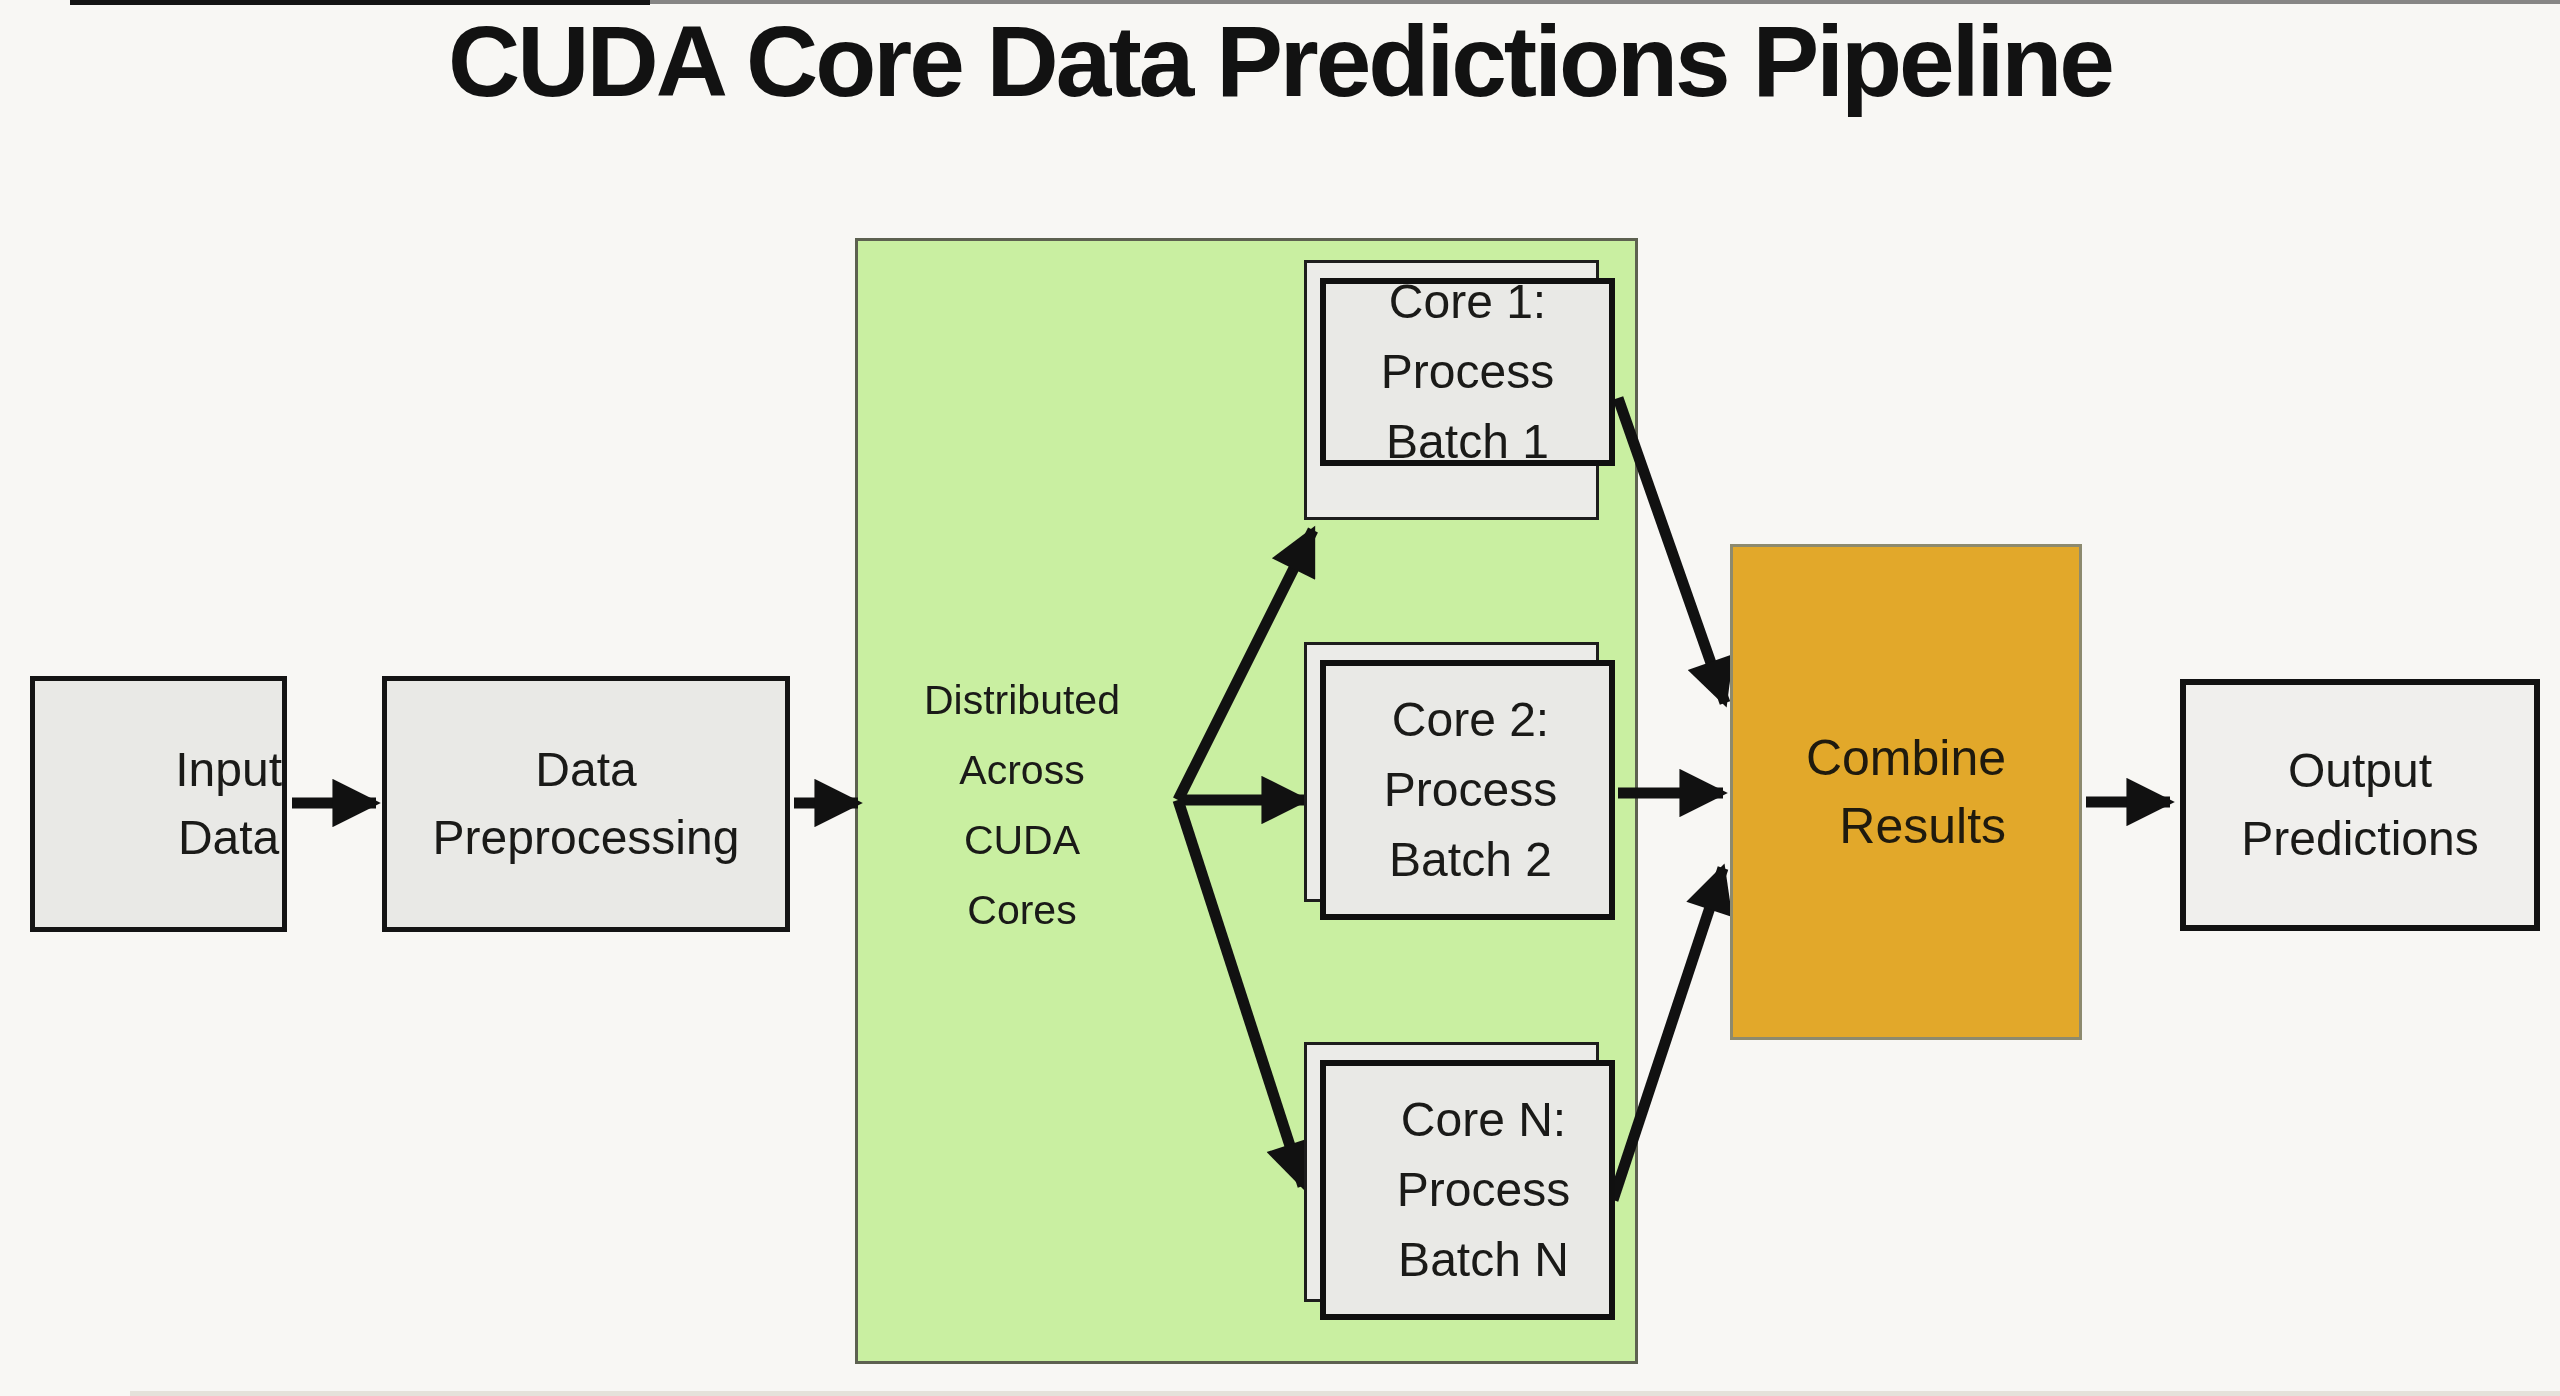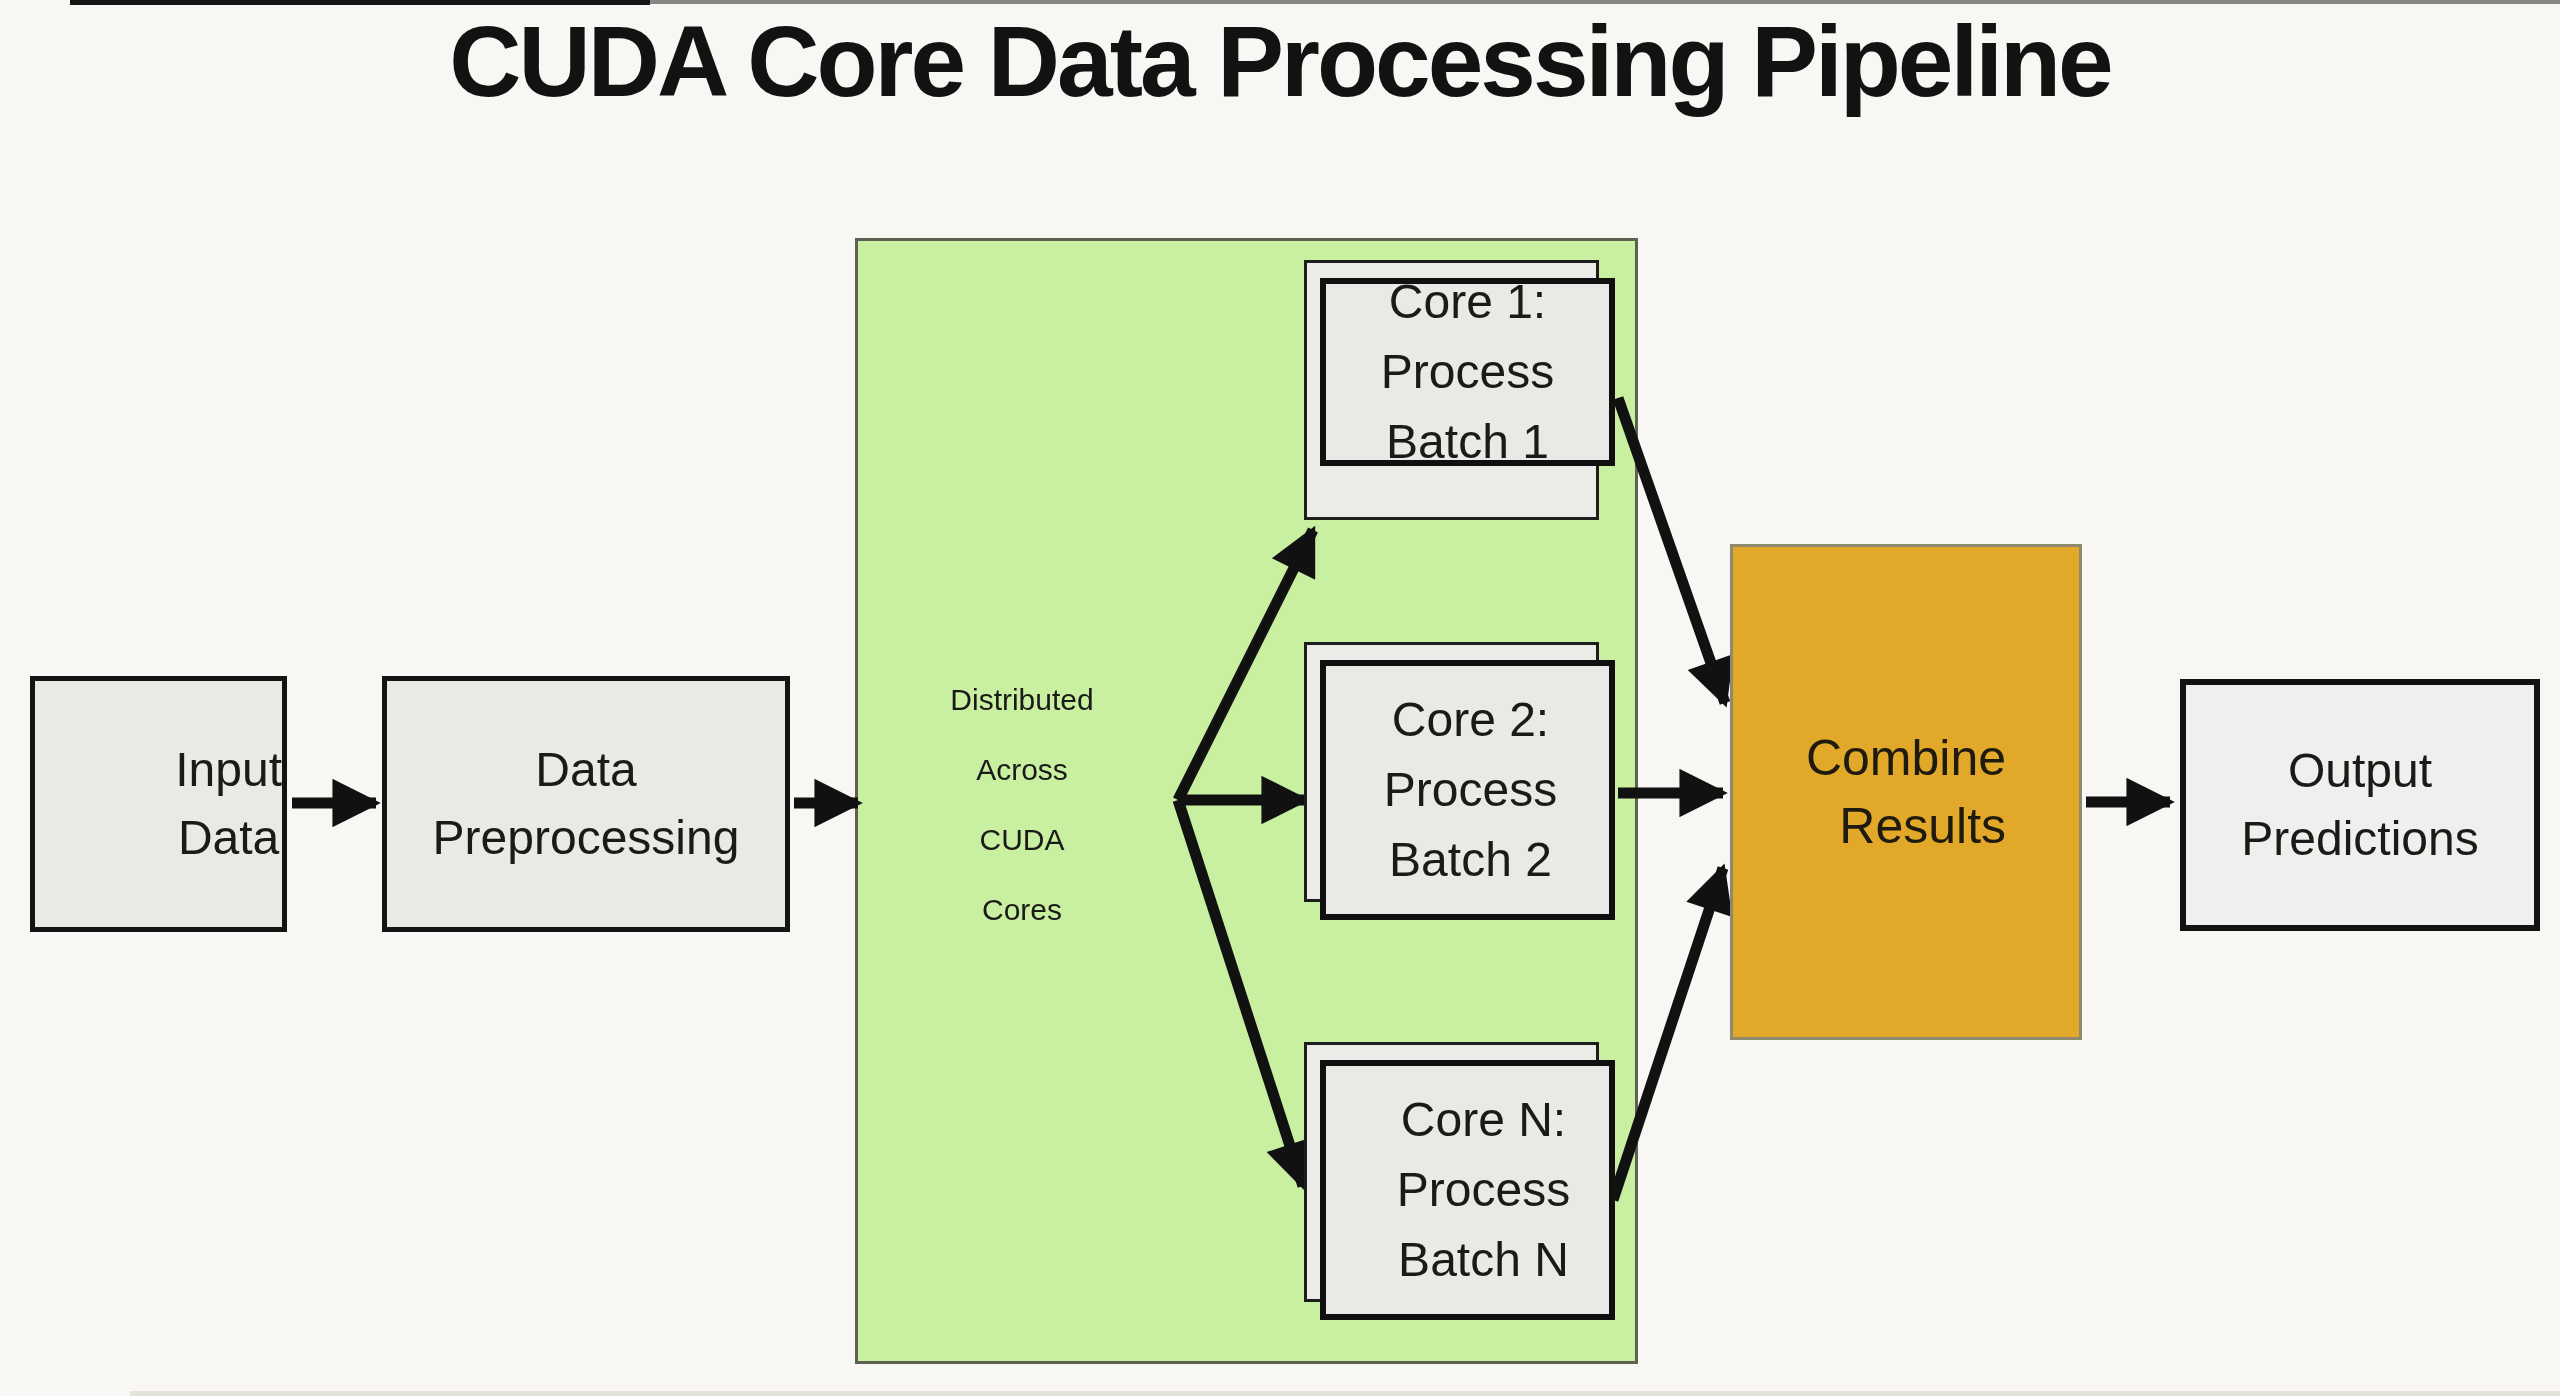--- a/index.html
+++ b/index.html
@@ -30,21 +30,21 @@
   .node-input .label,.node-prep .label{font-size:48px;line-height:68px;}
 
   .green-panel{
     position:absolute;left:855px;top:238px;width:783px;height:1126px;
     background:var(--green_fill);border:3px solid var(--green_border);box-sizing:border-box;
   }
   .distributed-label{
     position:absolute;left:830px;top:663px;width:384px;height:284px;
     display:flex;align-items:center;justify-content:center;text-align:center;color:var(--text);
   }
-  .distributed-label .label{font-size:30px;line-height:70px;}
+  .distributed-label .label{font-size:41px;line-height:70px;}
 
   .corebox{background:var(--gray_fill);border:6px solid #101010;}
   .corebox .label{font-size:48px;line-height:70px;}
   .coreback{
     position:absolute;width:295px;height:260px;background:var(--gray_back_fill);
     border:3px solid #1d1d1d;box-sizing:border-box;
   }
   .core1-back{left:1304px;top:260px;}  .core1-front{left:1320px;top:278px;width:295px;height:188px;}
   .core2-back{left:1304px;top:642px;}  .core2-front{left:1320px;top:660px;width:295px;height:260px;padding-left:6px;}
   .coreN-back{left:1304px;top:1042px;} .coreN-front{left:1320px;top:1060px;width:295px;height:260px;padding-left:32px;}
@@ -67,21 +67,21 @@
 </style>
 </head>
 <body>
 
 <div id="stage">
 
   <div class="edge-top-left"></div>
   <div class="edge-top-right"></div>
   <div class="edge-bottom"></div>
 
-  <div class="title">CUDA Core Data Processing Pipeline</div>
+  <div class="title">CUDA Core Data Predictions Pipeline</div>
 
   <div class="green-panel"></div>
 
   <svg class="arrows" viewBox="0 0 2560 1396">
     <defs>
       <marker id="ah" viewBox="0 0 10 10" refX="9" refY="5" markerWidth="5" markerHeight="4.4" orient="auto-start-reverse">
         <path d="M0,0 L10,5 L0,10 z" fill="#111111"></path>
       </marker>
     </defs>
     <line x1="292" y1="803" x2="376" y2="803" stroke="#111111" stroke-width="11" marker-end="url(#ah)"></line>

